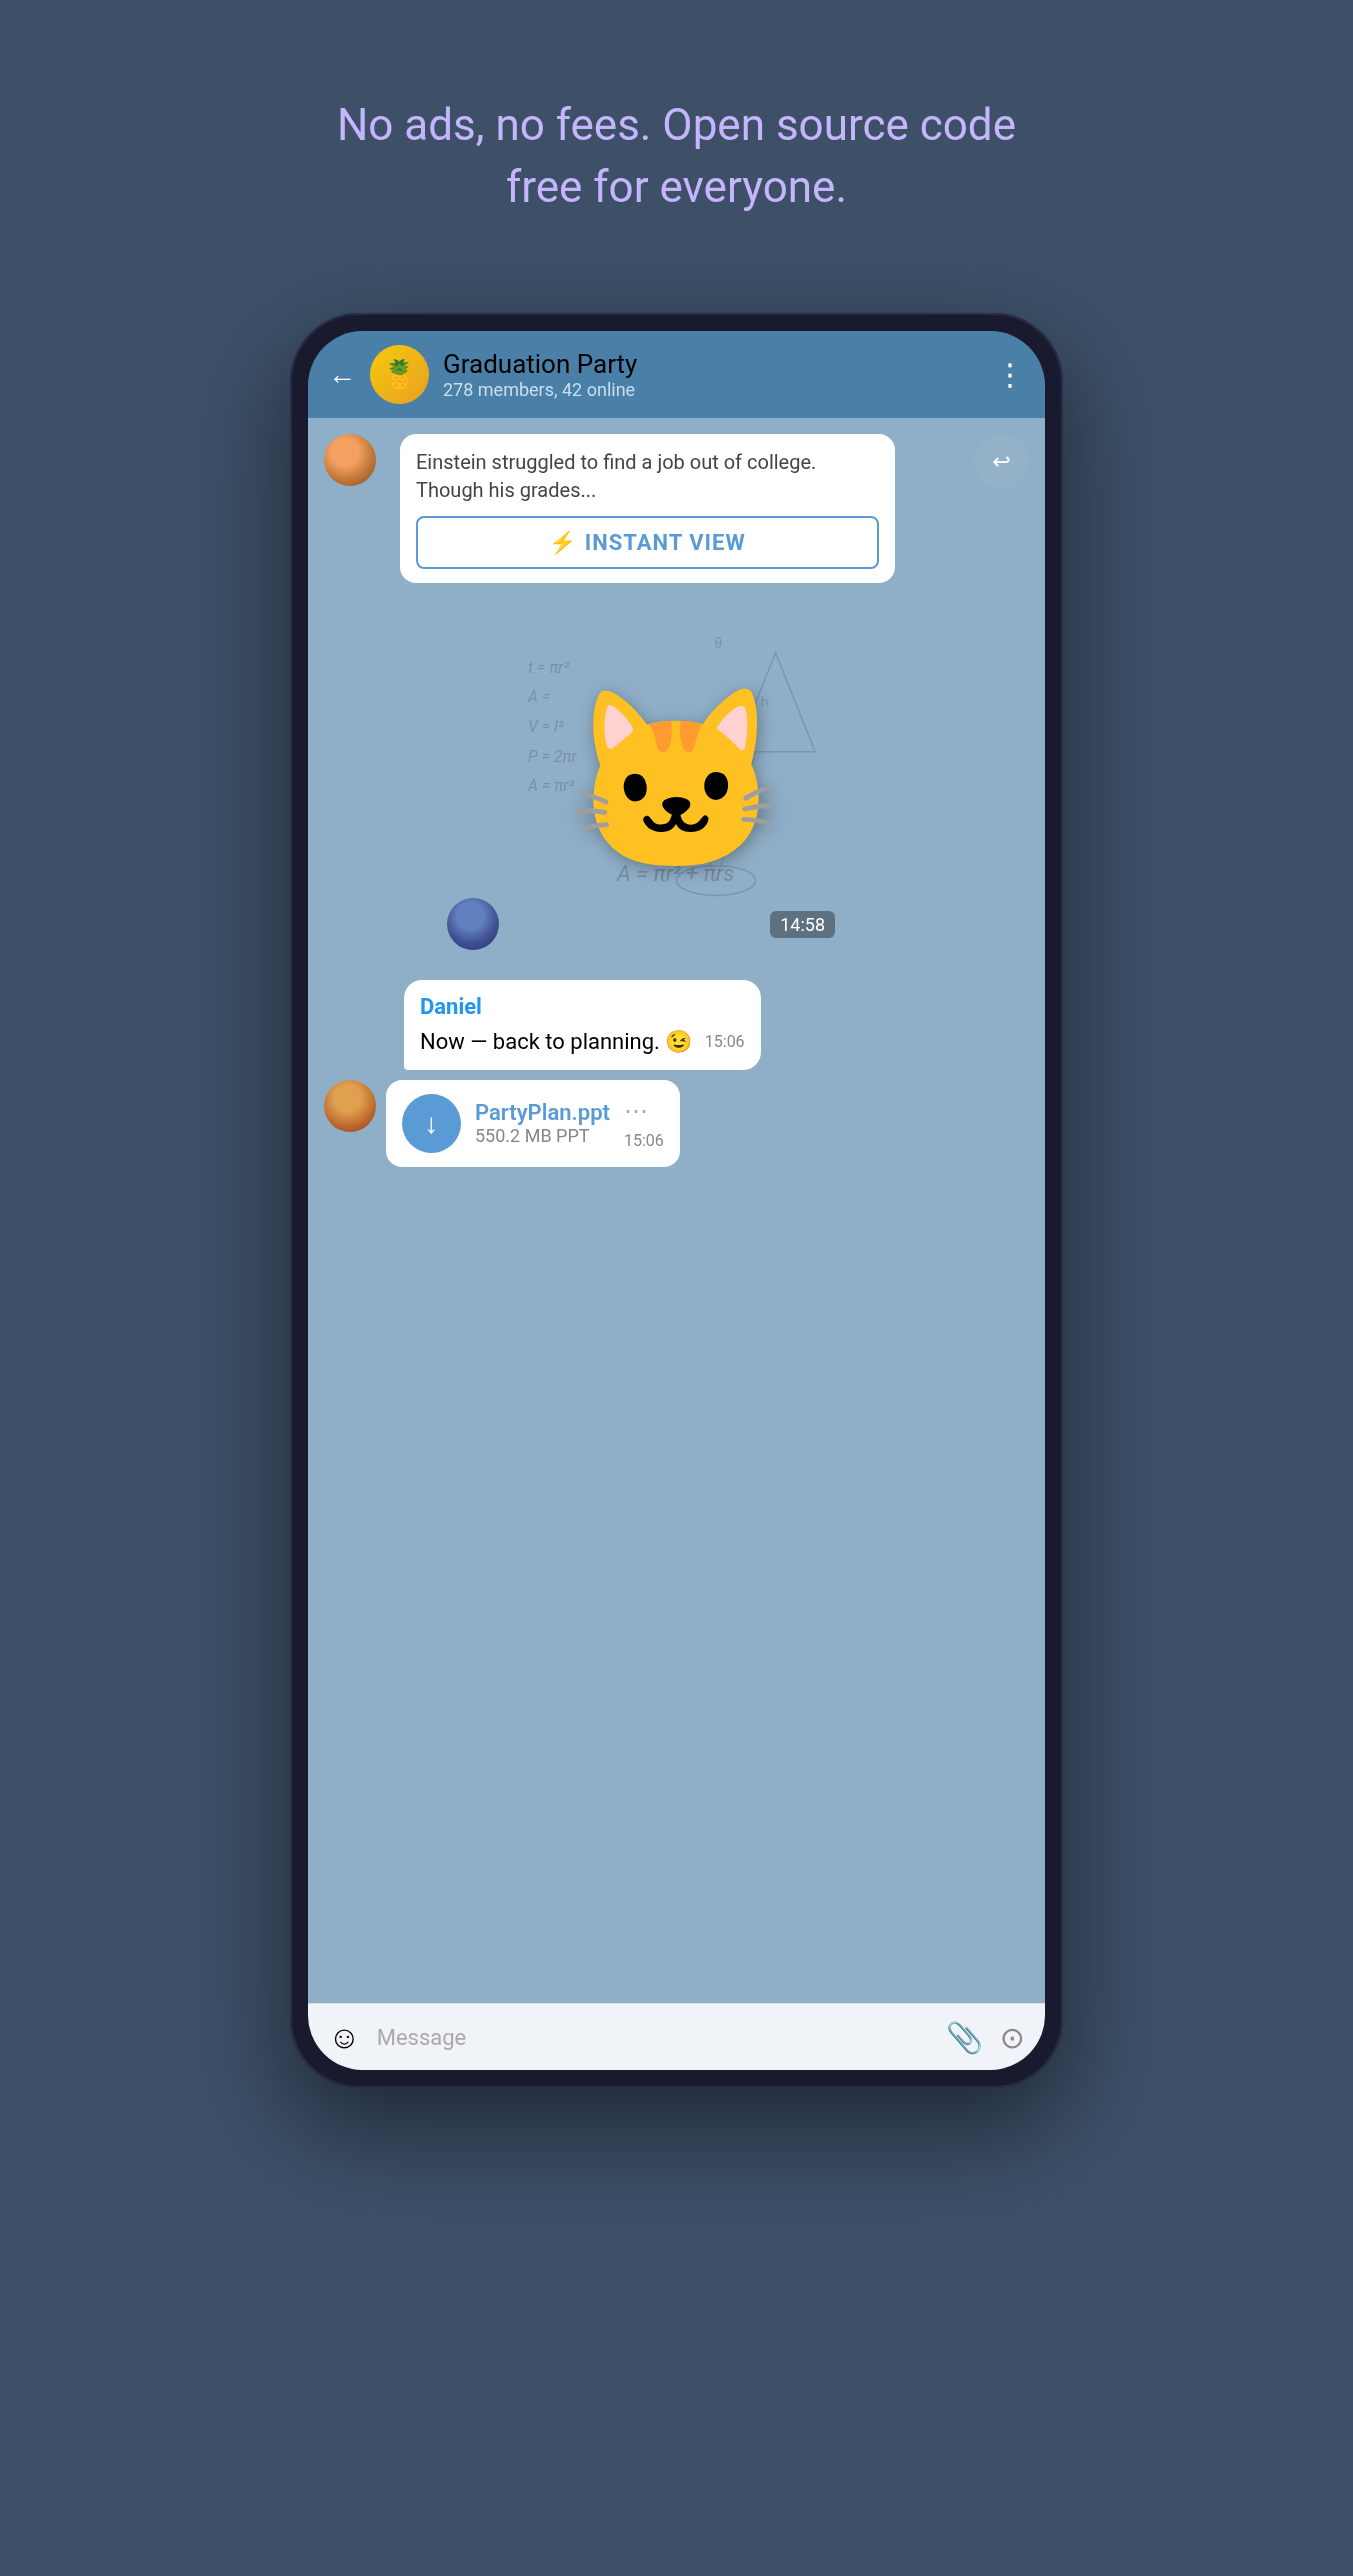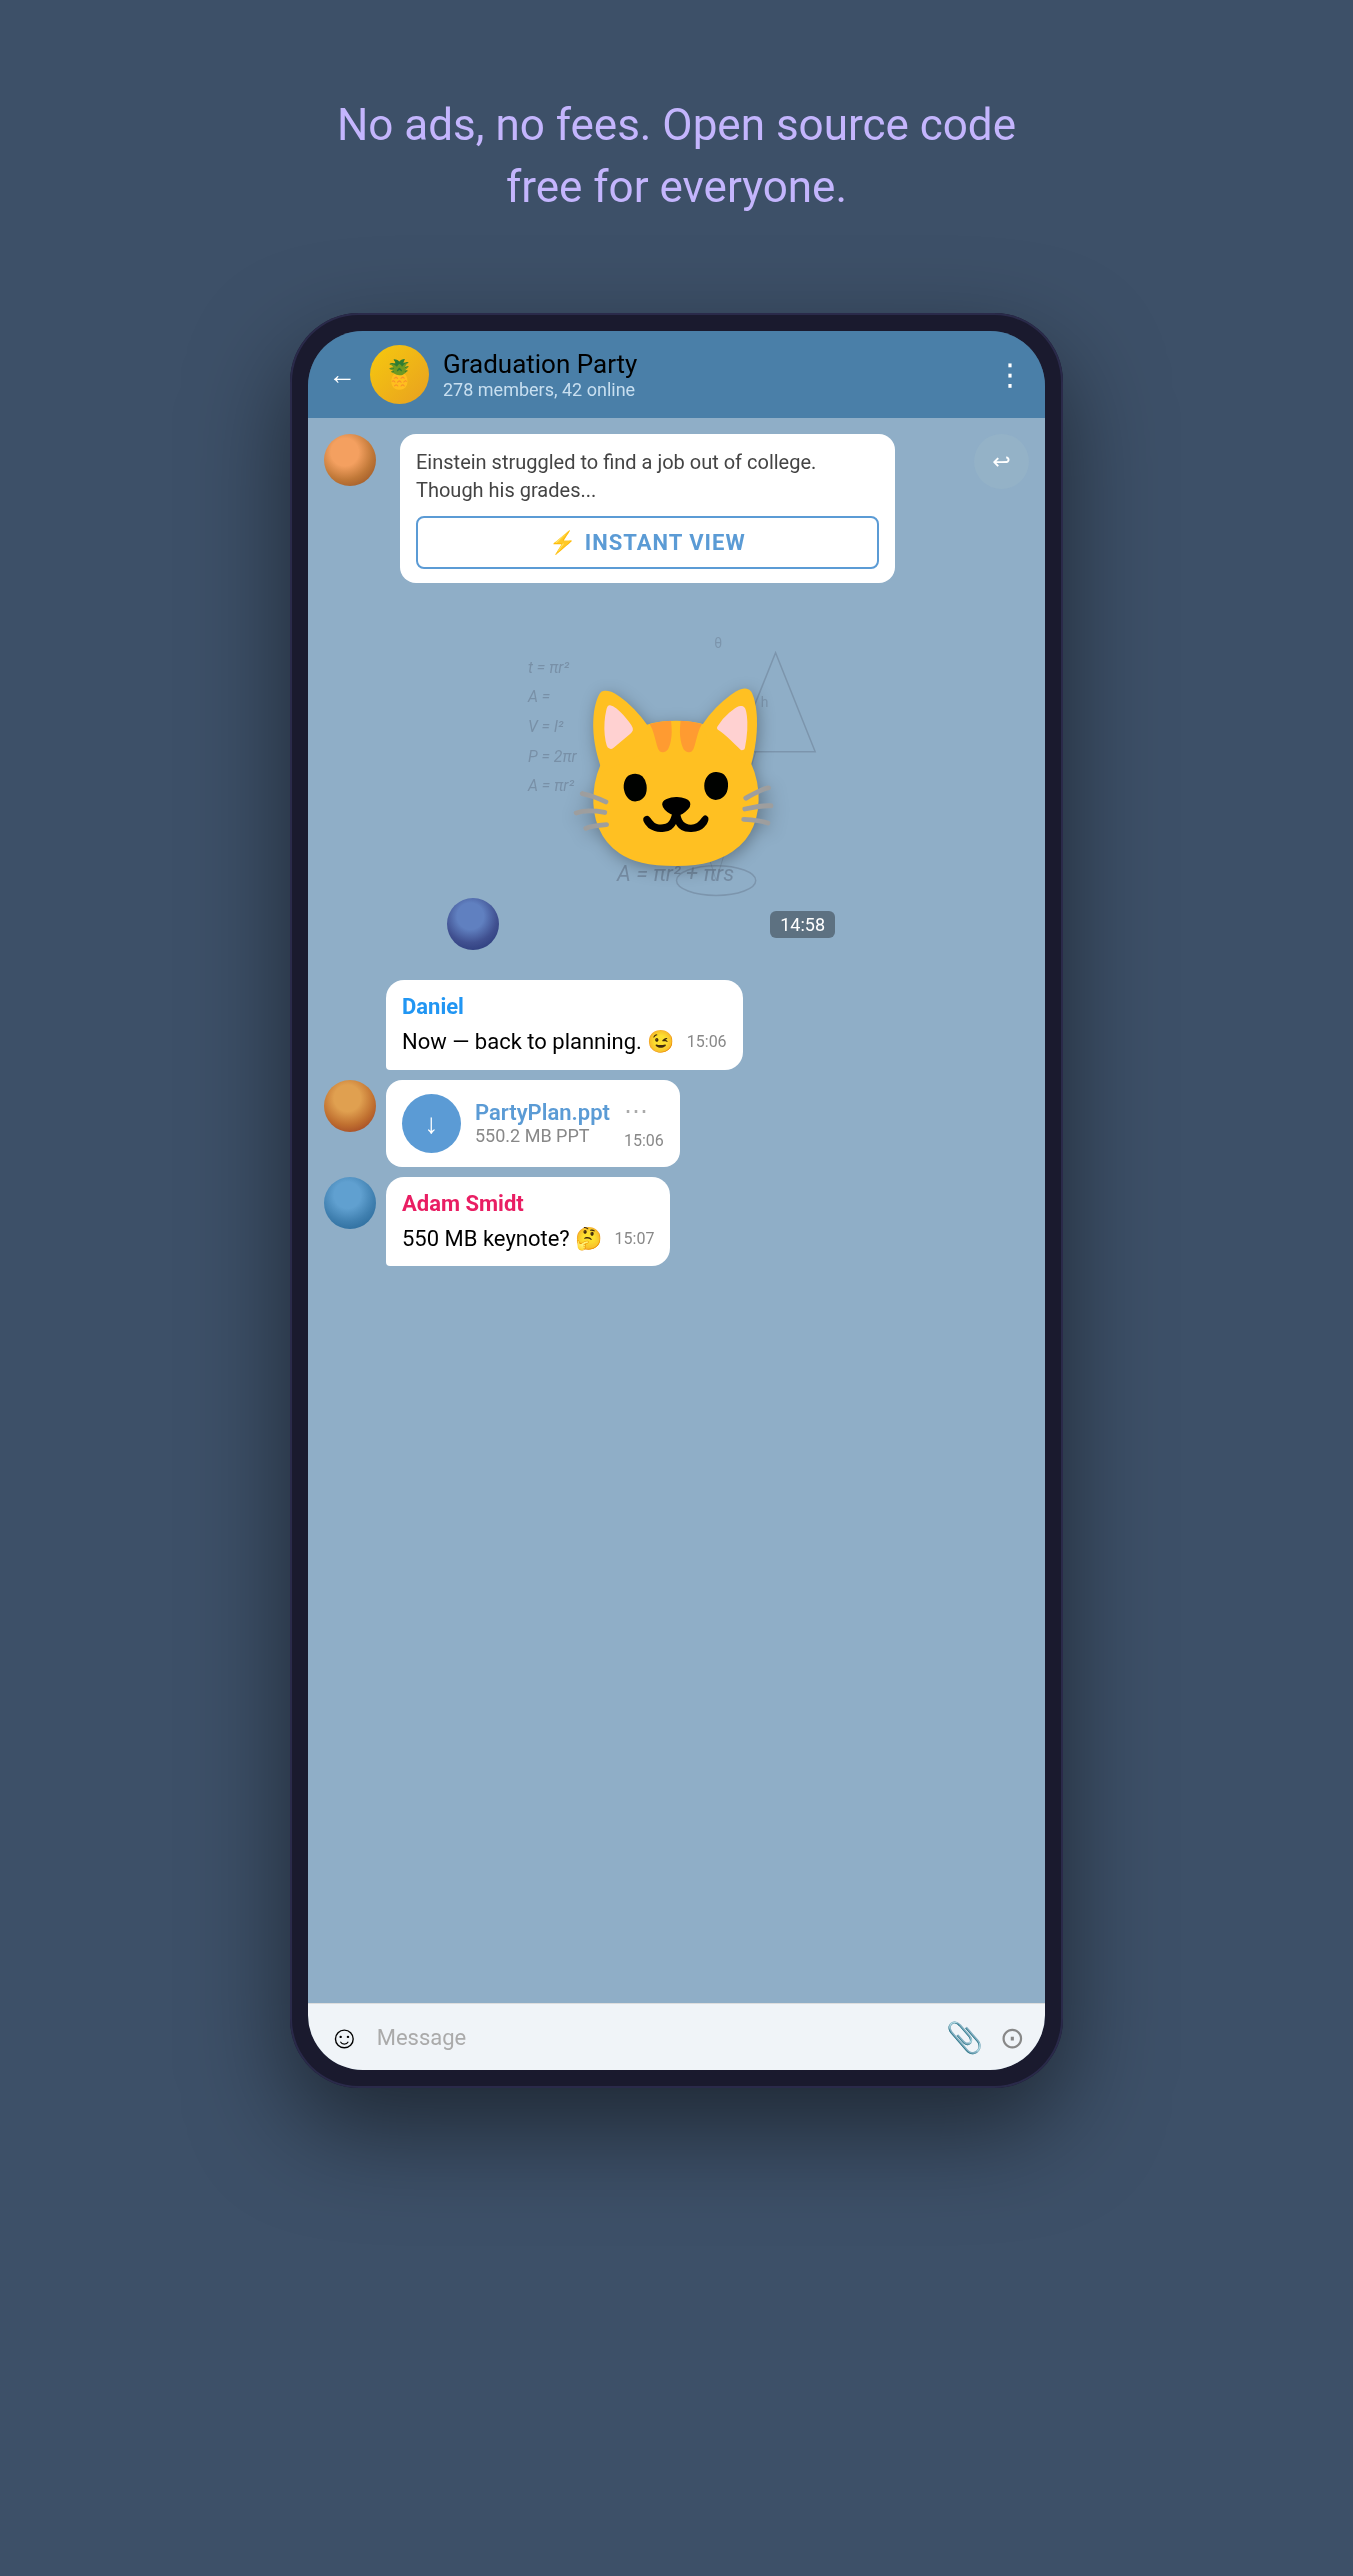--- a/index.html
+++ b/index.html
@@ -110,21 +110,21 @@
       min-height: 1585px;
       padding: 16px;
       position: relative;
     }
 
     
     .message-row {
       display: flex;
       margin-bottom: 10px;
       align-items: flex-end;
-      gap: 10px;
+      gap: 28px;
     }
 
     .message-row.right {
       justify-content: flex-end;
     }
 
     .message-row.left {
       justify-content: flex-start;
     }
 
@@ -437,28 +437,20 @@
               <div class="file-name">PartyPlan.ppt</div>
               <div class="file-size">550.2 MB PPT</div>
             </div>
             <div style="display:flex; align-items:flex-start; justify-content:space-between; flex-direction:column; gap:6px;">
               <span class="file-menu">⋯</span>
               <span class="time" style="float:none; color:#888; font-size:16px;">15:06</span>
             </div>
           </div>
         </div>
 
-        <div style="display:flex; align-items:flex-start; gap:10px; margin-bottom:10px;">
-          <div class="msg-avatar avatar-guy3"></div>
-          <div class="bubble white">
-            <div class="sender-name sender-adam">Adam Smidt</div>
-            <span>550 MB keynote? 🤔</span>
-            <span class="time">15:07</span>
-          </div>
-        </div>
 
 
       </div>
 
       <div class="input-bar">
         <span class="input-emoji">☺</span>
         <span class="input-field">Message</span>
         <span class="input-attachment">📎</span>
         <span class="input-camera">⊙</span>
       </div>

